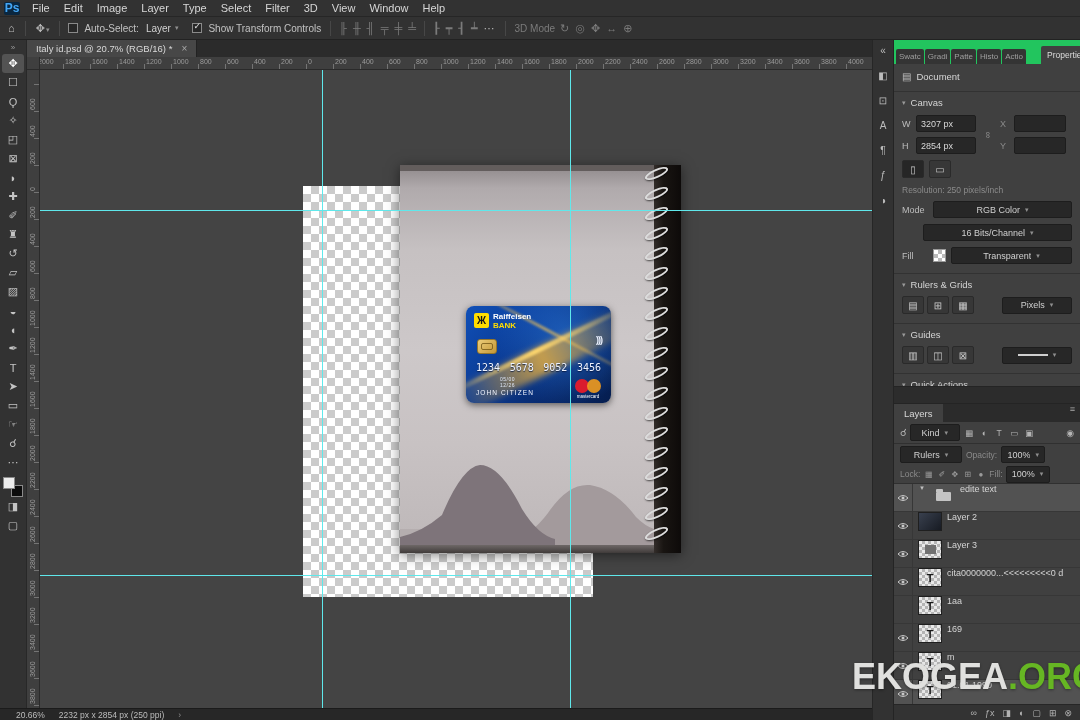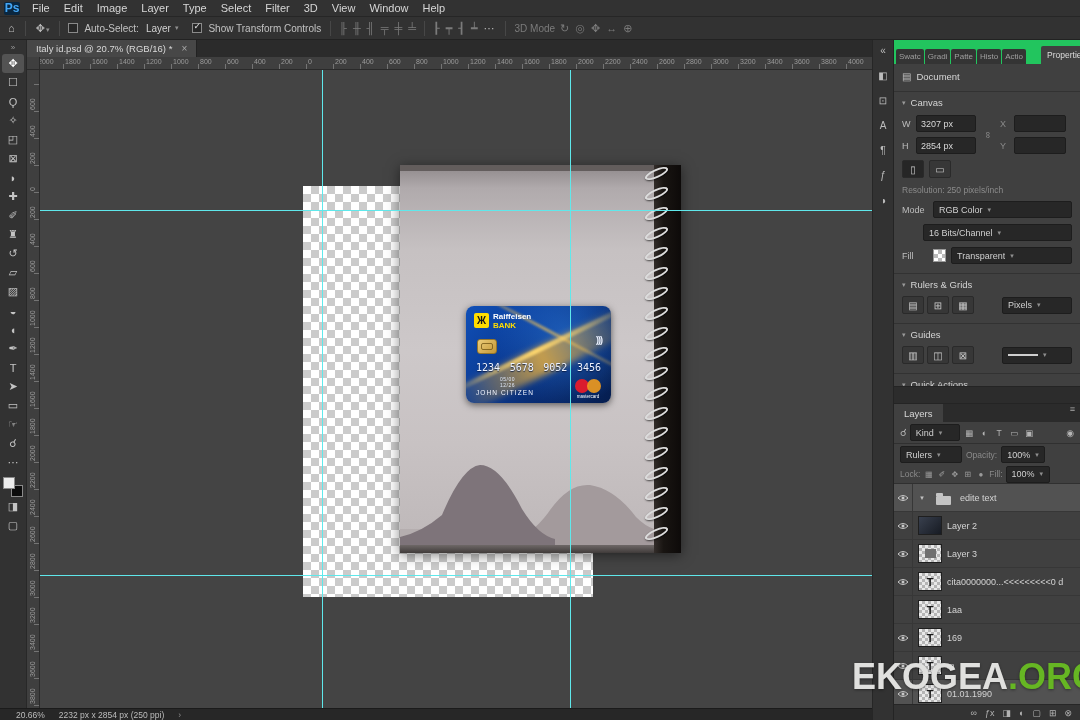--- a/index.html
+++ b/index.html
@@ -155,21 +155,21 @@
     padding:0 4px;height:17px;display:flex;align-items:center;white-space:nowrap;overflow:hidden}
   .field.dimmed{color:#777}
   .link-glyph{grid-column:3;grid-row:1/3;justify-self:center;transform:rotate(90deg);color:#9a9a9a;font-size:9px}
   .icon-btn{width:22px;height:18px;border:1px solid #2a2a2a;background:#373737;border-radius:2px;
     display:flex;align-items:center;justify-content:center;color:#c9c9c9;font-size:10px;flex:none}
   .icon-btn.sel{background:#262626}
   .res{font-size:8.5px;margin-top:7px}
   .dim{color:#8a8a8a}
   .plabel{width:26px;font-size:9px;color:#bdbdbd;flex:none}
   .dd{background:#272727;border:1px solid #1d1d1d;border-radius:2px;color:#d0d0d0;font-size:9px;
-    height:17px;display:flex;align-items:center;justify-content:flex-start;padding:0 5px;flex:1;min-width:0}
+    height:17px;display:flex;align-items:center;justify-content:center;padding:0 5px;flex:1;min-width:0}
   .dd > span{white-space:nowrap;overflow:hidden}
   .dd::after{content:"▾";color:#8f8f8f;font-size:7px;margin-left:5px;flex:none}
   .dd.w70{flex:none;width:70px;margin-left:auto}
   .fill-chip{width:13px;height:13px;border:1px solid #9a9a9a;flex:none;
     background:repeating-conic-gradient(#bbb 0% 25%,#fff 0% 50%) 0 0/8px 8px}
   .btn-group{display:flex;gap:3px}
   .line-swatch{width:30px;height:2px;background:#cfcfcf}
 
   .panel-gap{height:18px;background:#2c2c2c;border-top:1px solid #242424;border-bottom:1px solid #242424;flex:none}
 
@@ -185,21 +185,21 @@
   .lf-toggle{margin-left:auto;font-size:9px;color:#b5b5b5}
   .layers-blend{height:21px;display:flex;align-items:center;gap:4px;padding:0 6px;background:#404040;flex:none}
   .dd.blend{flex:none;width:62px}
   .dd.pct{flex:none;width:44px}
   .small-label{font-size:8.5px;flex:none}
   .layers-lock{height:19px;display:flex;align-items:center;gap:3px;padding:0 6px;background:#404040;
     border-bottom:1px solid #303030;flex:none}
   .lock-icon{width:11px;height:12px;display:flex;align-items:center;justify-content:center;
     font-size:8px;color:#9a9a9a;flex:none}
   .layers-list{flex:1;background:#404040;overflow:hidden;display:flex;flex-direction:column}
-  .layer-row{height:28px;display:flex;align-items:center;gap:5px;border-bottom:1px solid #373737;
+  .layer-row{height:28px;display:flex;gap:5px;border-bottom:1px solid #373737;
     padding-right:4px;flex:none}
   .layer-row.selected{background:#525252}
   .eye-box{width:19px;height:100%;display:flex;align-items:center;justify-content:center;
     border-right:1px solid #373737;flex:none}
   .hidden-layer .eye-svg{visibility:hidden}
   .layer-row .chev{display:none;width:8px;font-size:7px;color:#c0c0c0;text-align:center;flex:none}
   .layer-row.t-group .chev{display:inline-block}
   .thumb{width:24px;height:19px;border:1px solid #1f1f1f;display:flex;align-items:center;justify-content:center;
     color:#1a1a1a;font-size:11px;font-weight:bold;flex:none;position:relative;
     background:repeating-conic-gradient(#b5b5b5 0% 25%,#e9e9e9 0% 50%) 0 0/6px 6px}

